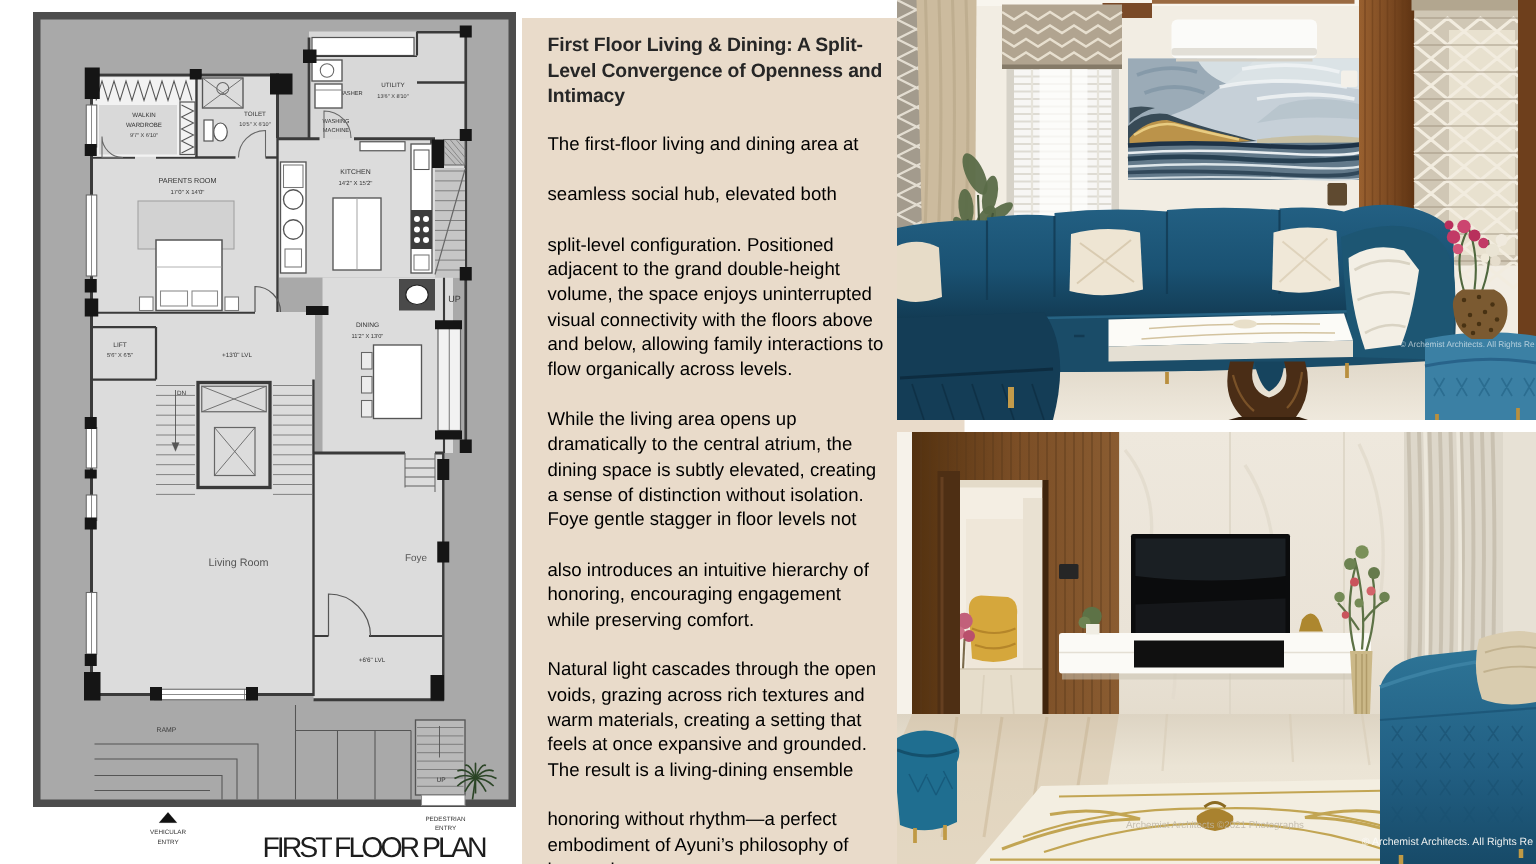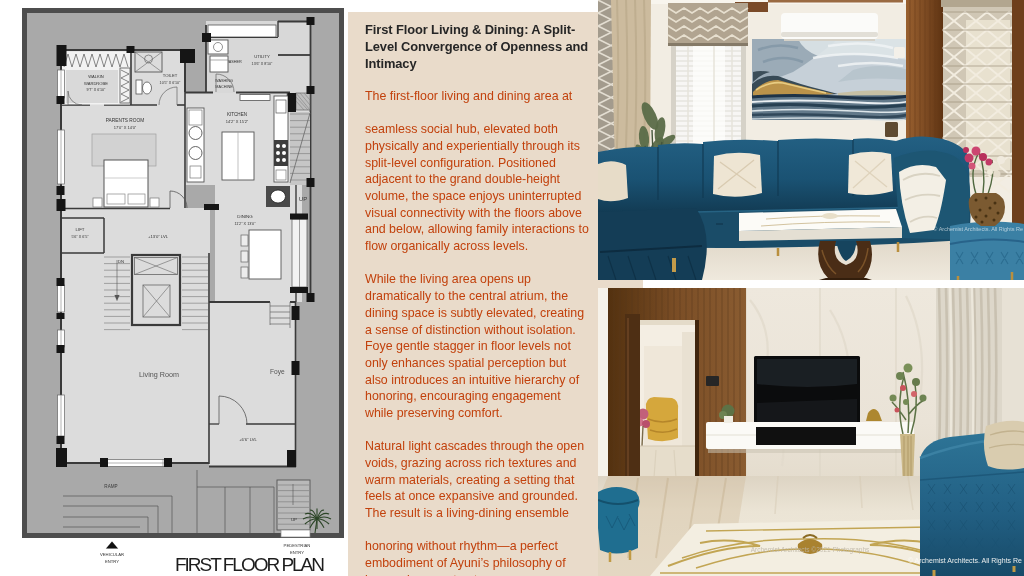--- a/index.html
+++ b/index.html
@@ -1,20 +1,20 @@
 <!DOCTYPE html>
 <html><head>
 <meta charset="utf-8">
 <style>
   html,body{margin:0;padding:0;}
   #page{position:relative;width:1024px;height:576px;background:#ffffff;overflow:hidden;
         font-family:"Liberation Sans", sans-serif;}
   #plan{position:absolute;left:0;top:0;width:304px;height:576px;background:#ffffff;}
   #textcol{position:absolute;left:348px;top:0;width:295px;height:576px;background:#e9dbca;overflow:hidden;margin-top:12px;}
-  .tl{position:absolute;left:17px;white-space:nowrap;font-size:12.4px;color:#c2410c;}
+  .tl{position:absolute;left:17px;white-space:nowrap;font-size:12.4px;color:#000000;}
   .tb{font-weight:bold;color:#262626;font-size:12.9px;letter-spacing:-0.1px;}
   #photo1{position:absolute;left:598px;top:0;width:426px;height:280px;}
   #photo2{position:absolute;left:598px;top:288px;width:426px;height:288px;}
 </style>
 </head>
 <body>
 <div id="page">
 
 <div id="plan">
 <svg width="348" height="576" viewBox="0 0 348 576" xmlns="http://www.w3.org/2000/svg" font-family="Liberation Sans, sans-serif">
@@ -353,34 +353,32 @@
 </div>
 
 <div id="textcol">
 
 <div class="tl tb" style="top:10.4px">First Floor Living &amp; Dining: A Split-</div>
 <div class="tl tb" style="top:27.1px">Level Convergence of Openness and</div>
 <div class="tl tb" style="top:43.7px">Intimacy</div>
 
 <div class="tl" style="top:77.1px">The first-floor living and dining area at</div>
 <div class="tl" style="top:110.4px">seamless social hub, elevated both</div>
-<div class="tl" style="top:127.1px">physically and experientially through its</div>
 <div class="tl" style="top:143.8px">split-level configuration. Positioned</div>
 <div class="tl" style="top:160.4px">adjacent to the grand double-height</div>
 <div class="tl" style="top:177.1px">volume, the space enjoys uninterrupted</div>
 <div class="tl" style="top:193.8px">visual connectivity with the floors above</div>
 <div class="tl" style="top:210.4px">and below, allowing family interactions to</div>
 <div class="tl" style="top:227.1px">flow organically across levels.</div>
 
 <div class="tl" style="top:260.4px">While the living area opens up</div>
 <div class="tl" style="top:277.1px">dramatically to the central atrium, the</div>
 <div class="tl" style="top:293.8px">dining space is subtly elevated, creating</div>
 <div class="tl" style="top:310.5px">a sense of distinction without isolation.</div>
 <div class="tl" style="top:327.1px">Foye gentle stagger in floor levels not</div>
-<div class="tl" style="top:343.8px">only enhances spatial perception but</div>
 <div class="tl" style="top:360.5px">also introduces an intuitive hierarchy of</div>
 <div class="tl" style="top:377.1px">honoring, encouraging engagement</div>
 <div class="tl" style="top:393.8px">while preserving comfort.</div>
 
 <div class="tl" style="top:427.2px">Natural light cascades through the open</div>
 <div class="tl" style="top:443.8px">voids, grazing across rich textures and</div>
 <div class="tl" style="top:460.5px">warm materials, creating a setting that</div>
 <div class="tl" style="top:477.2px">feels at once expansive and grounded.</div>
 <div class="tl" style="top:493.8px">The result is a living-dining ensemble</div>
 <div class="tl" style="top:527.2px">honoring without rhythm—a perfect</div>

